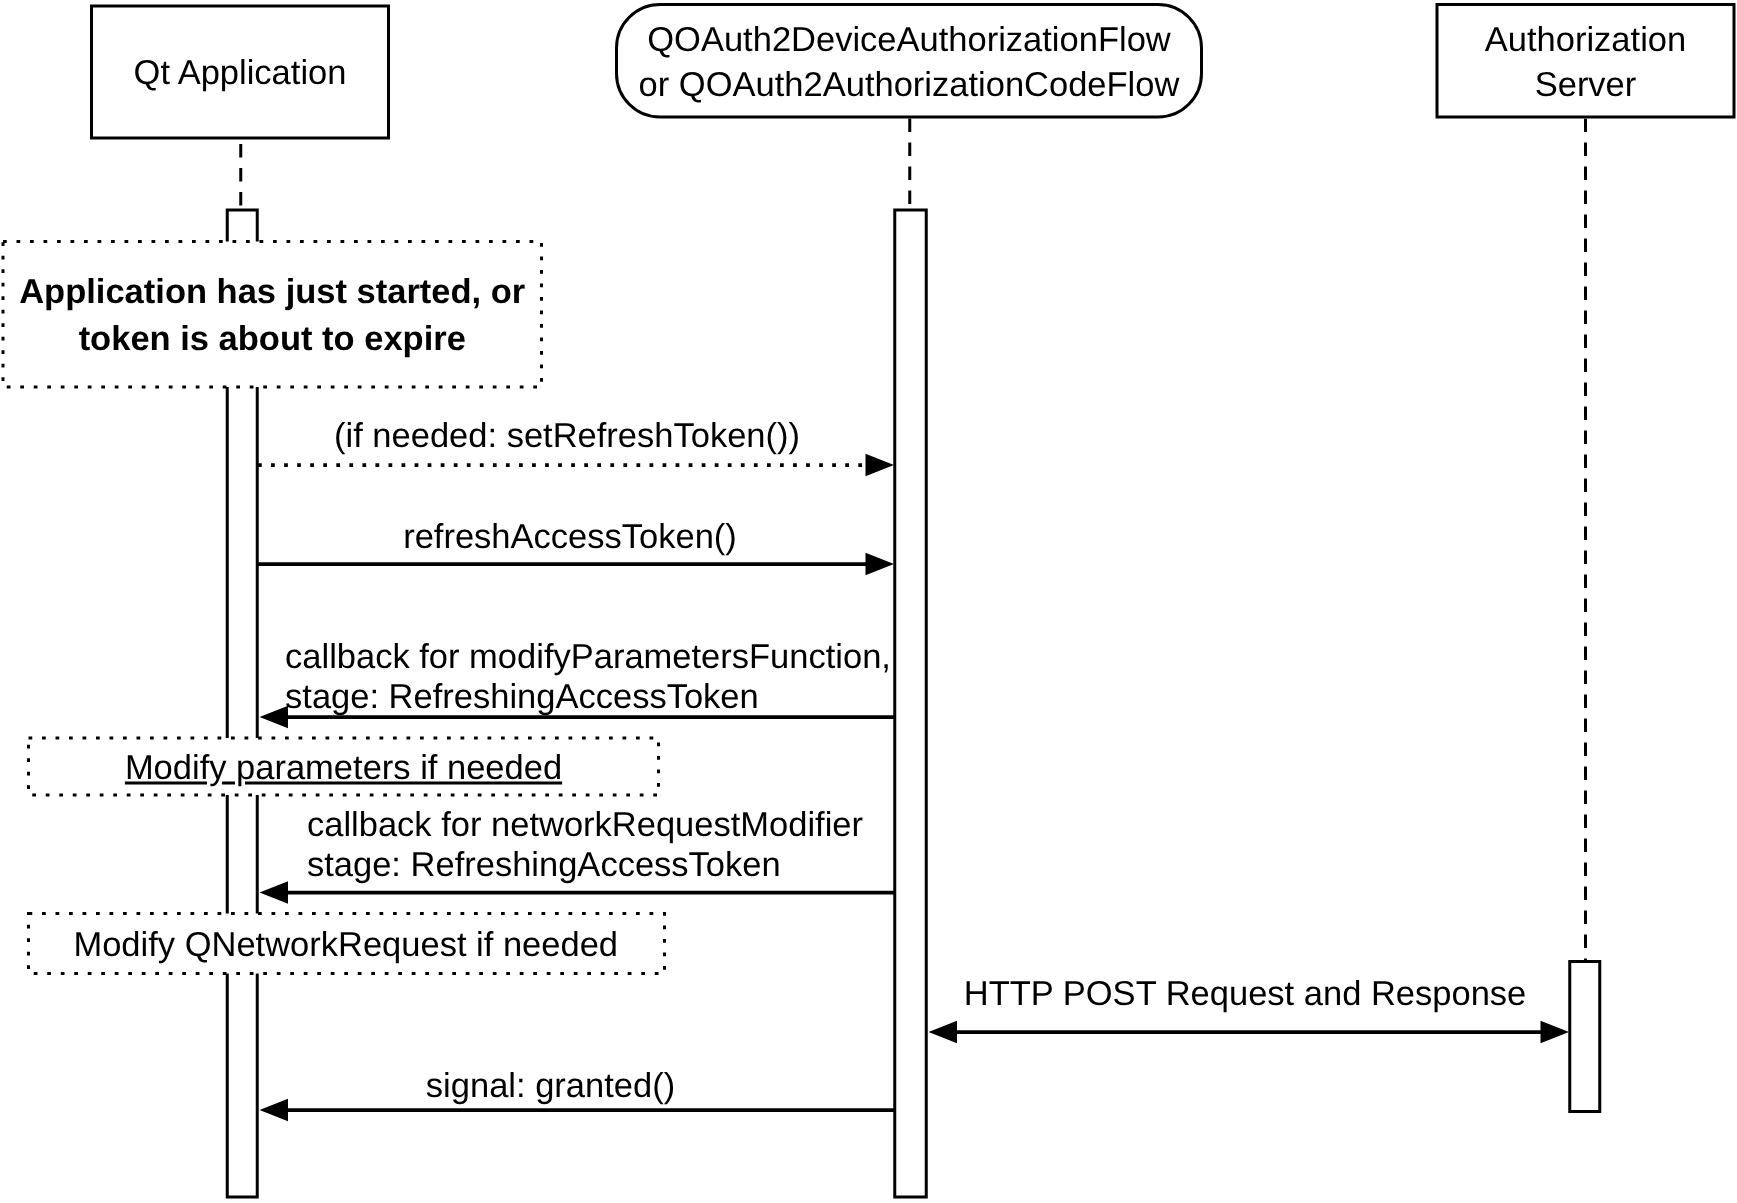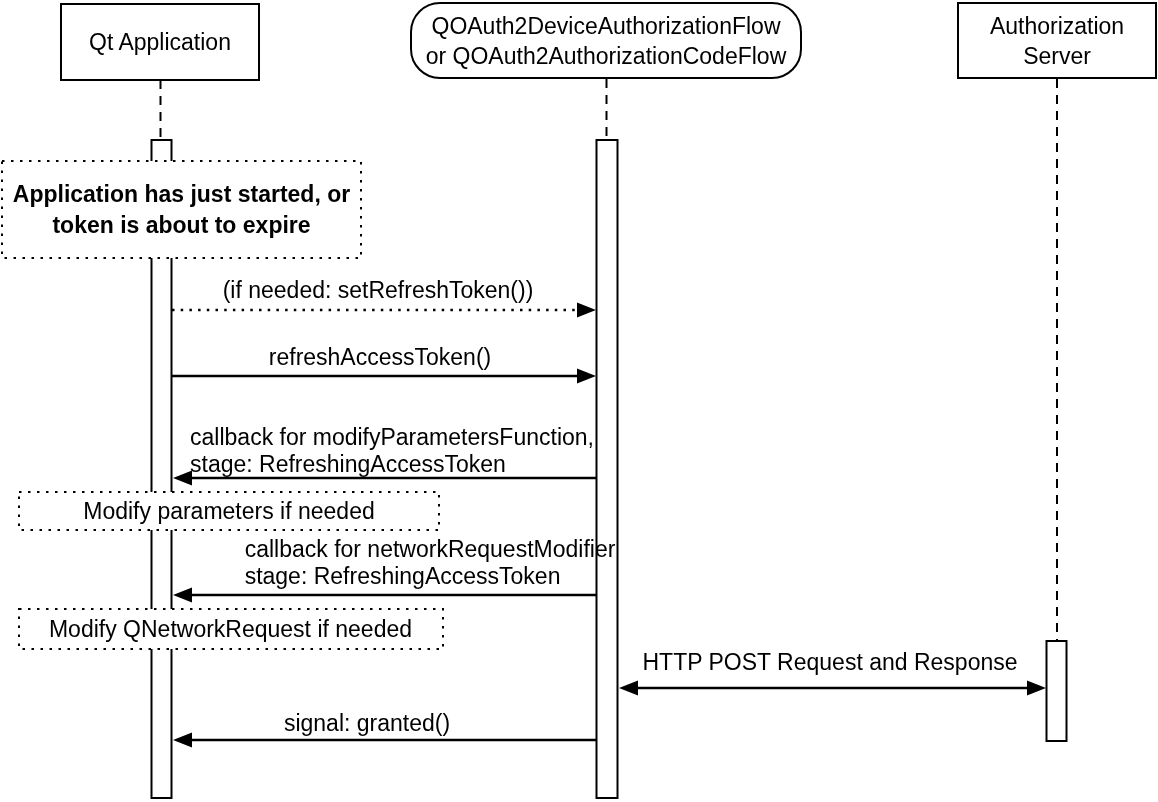--- a/index.html
+++ b/index.html
@@ -81,57 +81,57 @@
     <polygon points="1046,688 1027,680.5 1027,695.5" fill="#000"></polygon>
 
     <line x1="597" y1="740" x2="191" y2="740" stroke="#000" stroke-width="2.5"></line>
     <polygon points="173,740 192,732.5 192,747.5" fill="#000"></polygon>
 
     <rect x="2" y="161" width="359" height="97" fill="#fff" stroke="#000" stroke-width="2" stroke-dasharray="2.5 6.5"></rect>
     <rect x="19" y="492" width="420" height="38" fill="#fff" stroke="#000" stroke-width="2" stroke-dasharray="2.5 6.5"></rect>
     <rect x="19" y="609" width="424" height="40" fill="#fff" stroke="#000" stroke-width="2" stroke-dasharray="2.5 6.5"></rect>
   </svg>
 
-  <div class="pbox" style="left:60px; top:3px; width:200px; height:78px;">
+  <div class="pbox" style="left:60px; top:3px; width:200px; height:90px;">
     <div>Qt Application</div>
   </div>
 
   <div class="pbox" style="left:410px; top:2px; width:392px; height:77px;border-radius:30px;">
     <div>QOAuth2DeviceAuthorizationFlow</div>
     <div>or QOAuth2AuthorizationCodeFlow</div>
   </div>
 
   <div class="pbox" style="left:957px; top:2px; width:200px; height:77px;">
     <div>Authorization</div>
     <div>Server</div>
   </div>
 
   <div class="note-text" style="left:1px; top:160px; width:361px; height:99px;font-weight:bold;">
     <div>Application has just started, or</div>
     <div>token is about to expire</div>
   </div>
 
-  <div class="note-text" style="left:18px; top:491px; width:422px; height:40px;">
+  <div class="note-text" style="left:18px; top:491px; width:422px; height:40px;text-decoration:underline;">
     <div>Modify parameters if needed</div>
   </div>
 
   <div class="note-text" style="left:18px; top:608px; width:425px; height:42px;">
     <div>Modify QNetworkRequest if needed</div>
   </div>
 
   <div class="msg" style="left:378px; top:278px;">(if needed: setRefreshToken())</div>
 
   <div class="msg" style="left:380px; top:345px;">refreshAccessToken()</div>
 
   <div class="msg two" style="left:392px; top:424px;">
     <div>callback for modifyParametersFunction,</div>
     <div>stage: RefreshingAccessToken</div>
   </div>
 
-  <div class="msg two" style="left:390px; top:536px;margin-left:40px;">
+  <div class="msg two" style="left:390px; top:536px;">
     <div>callback for networkRequestModifier</div>
     <div>stage: RefreshingAccessToken</div>
   </div>
 
   <div class="msg" style="left:830px; top:650px;">HTTP POST Request and Response</div>
 
   <div class="msg" style="left:367px; top:711px;">signal: granted()</div>
 
 </div>
 

